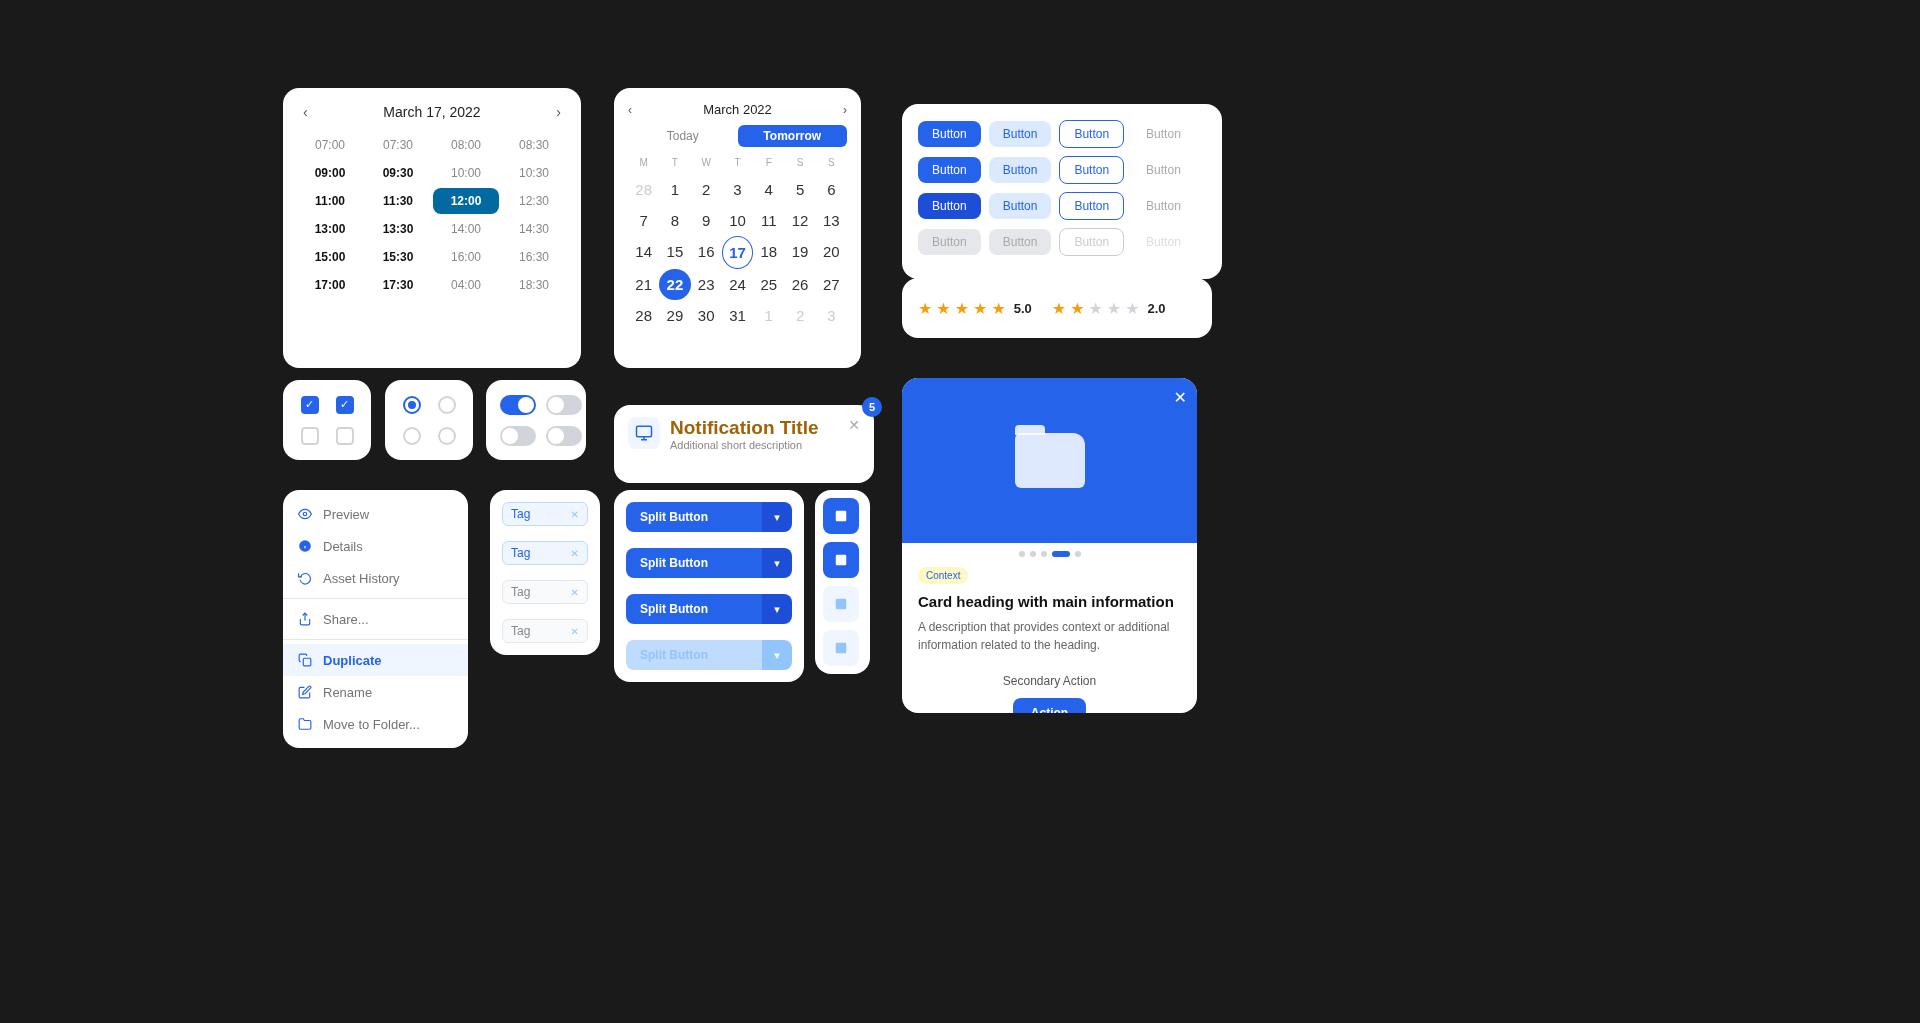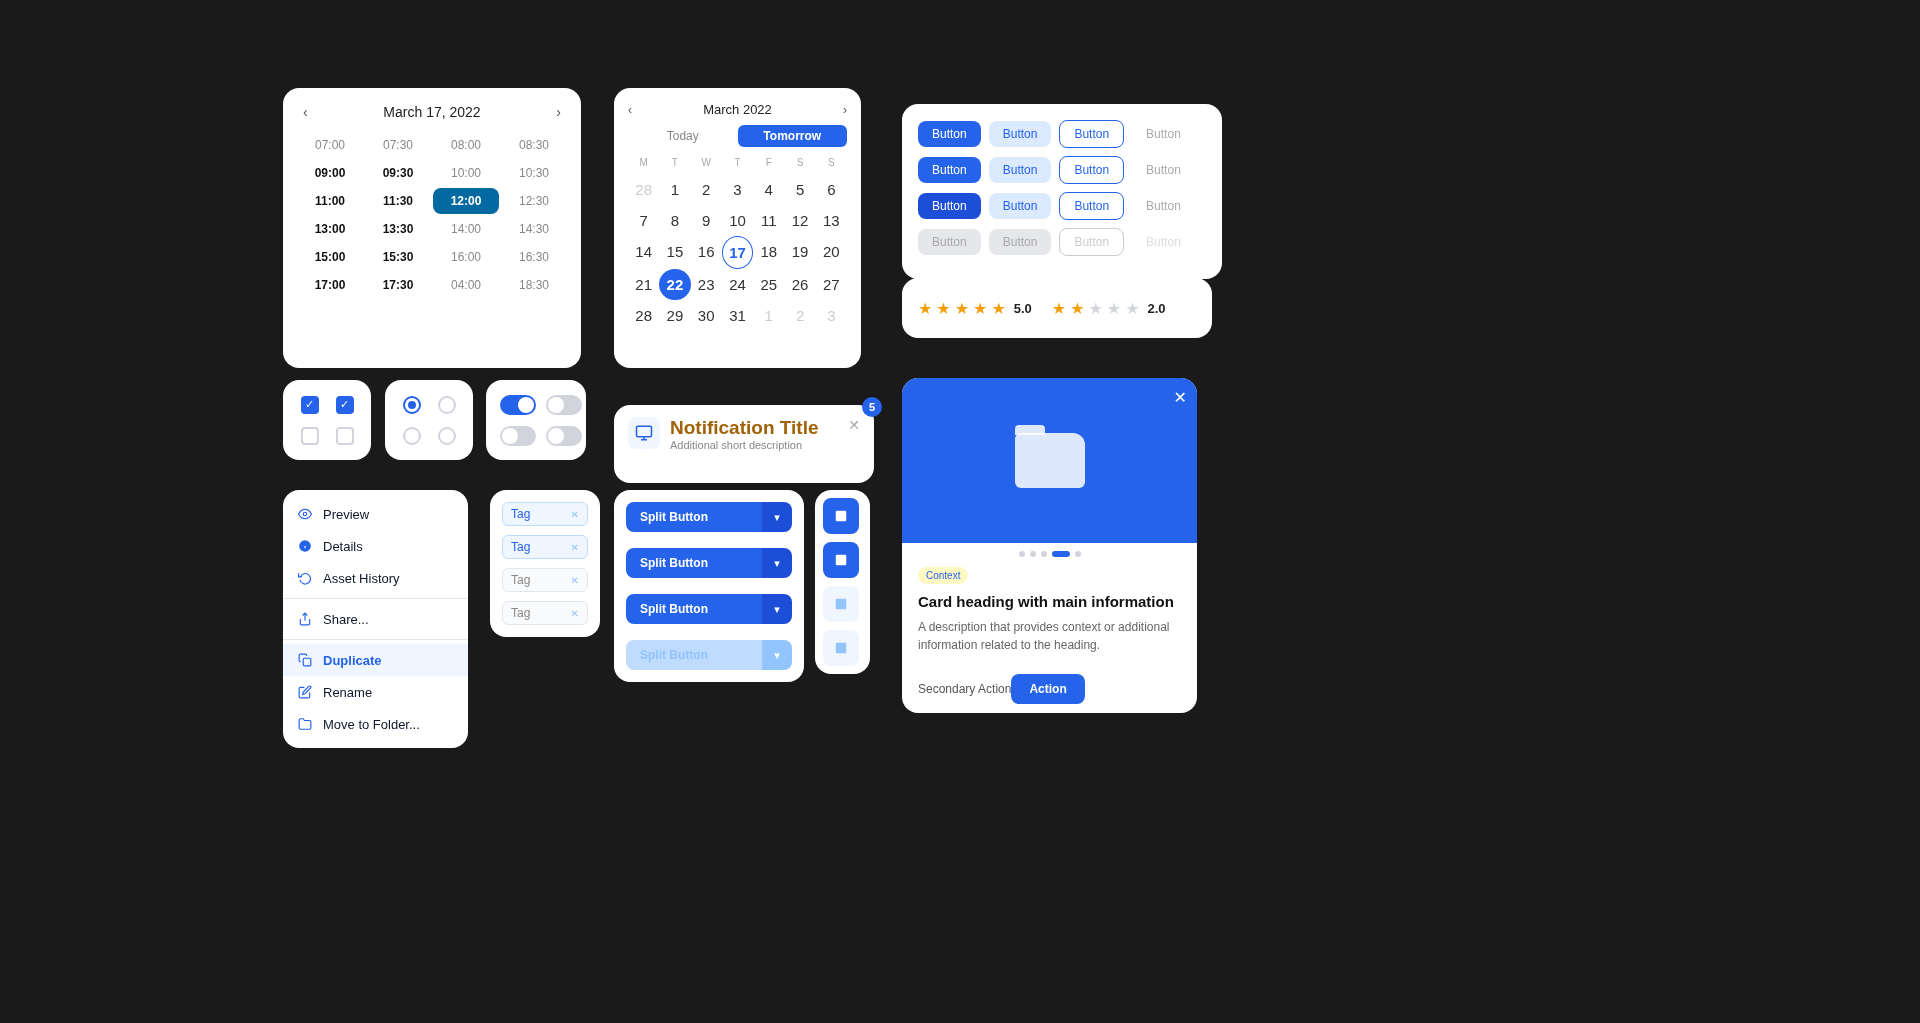--- a/index.html
+++ b/index.html
@@ -203,21 +203,21 @@
       display: inline-block;
       background: #fef9c3;
       color: #2563eb;
       font-size: 10px;
       padding: 3px 8px;
       border-radius: 20px;
       margin-bottom: 8px;
     }
     .card-heading { font-size: 15px; font-weight: 700; color: #111; margin-bottom: 6px; line-height: 1.3; }
     .card-desc { font-size: 12px; color: #666; line-height: 1.5; margin-bottom: 20px; }
-    .card-actions { display: flex; justify-content: flex-start; align-items: center; }
+    .card-actions { display: flex; justify-content: flex-end; gap: 10px; align-items: center; flex-direction: column; }
     .card-secondary { background: none; border: none; color: #555; font-size: 12px; cursor: pointer; }
     .card-primary { background: #2563eb; color: #fff; border: none; padding: 8px 18px; border-radius: 8px; font-size: 12px; font-weight: 600; cursor: pointer; }
 
     
     #checkboxes {
       left: 283px; top: 380px;
       width: 88px; height: 80px;
       padding: 14px;
       display: grid;
       grid-template-columns: 1fr 1fr;
@@ -288,33 +288,33 @@
     
     #context-menu {
       left: 283px; top: 490px;
       width: 185px;
       padding: 8px 0;
     }
     .menu-item {
       display: flex; align-items: center; gap: 10px;
       padding: 8px 14px;
       font-size: 13px;
-      color: #0f172a;
+      color: #737373;
       cursor: pointer;
     }
     .menu-item.active { background: #eff6ff; color: #2563eb; font-weight: 600; }
     .menu-divider { height: 1px; background: #e5e7eb; margin: 4px 0; }
     .menu-icon { width: 16px; height: 16px; display: flex; align-items: center; justify-content: center; font-size: 13px; }
 
     
     #tags-widget {
       left: 490px; top: 490px;
       width: 110px;
       padding: 12px;
-      display: flex; flex-direction: column; gap: 9px;
+      display: flex; flex-direction: column; gap: 15px;
     }
     .tag-item {
       display: flex; align-items: center; justify-content: space-between;
       background: #eff6ff;
       border: 1.5px solid #bfdbfe;
       border-radius: 6px;
       padding: 4px 8px;
       font-size: 12px;
       color: #2563eb;
     }

